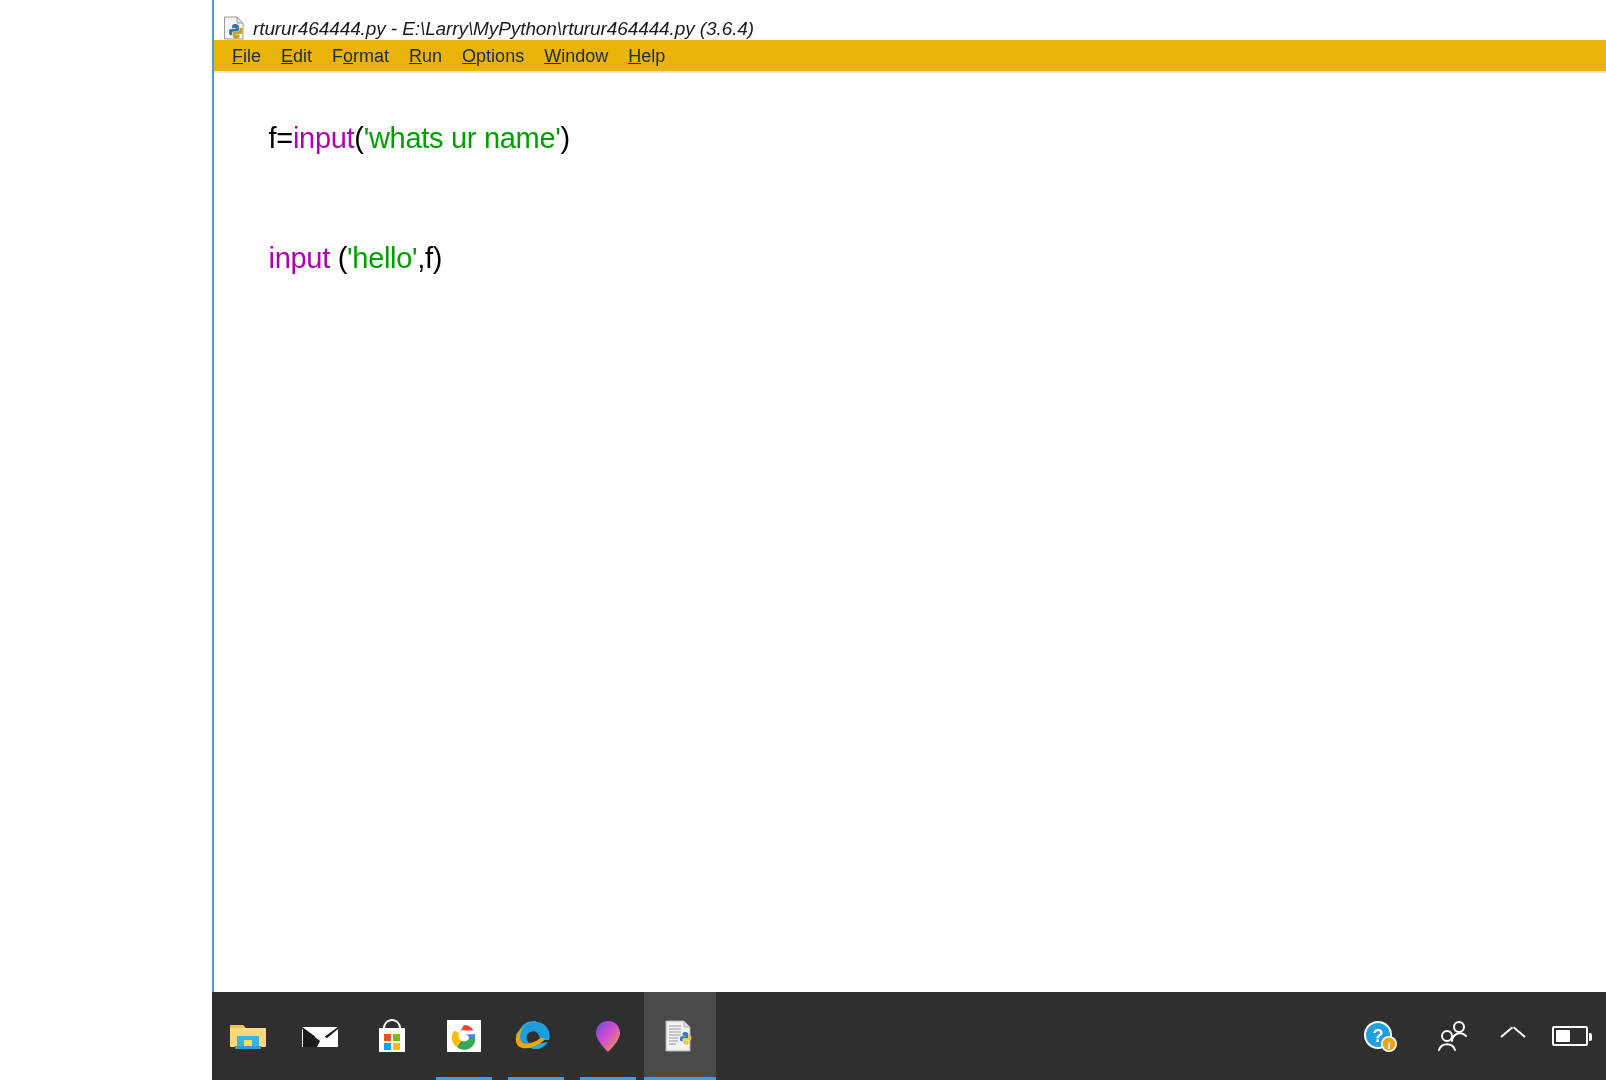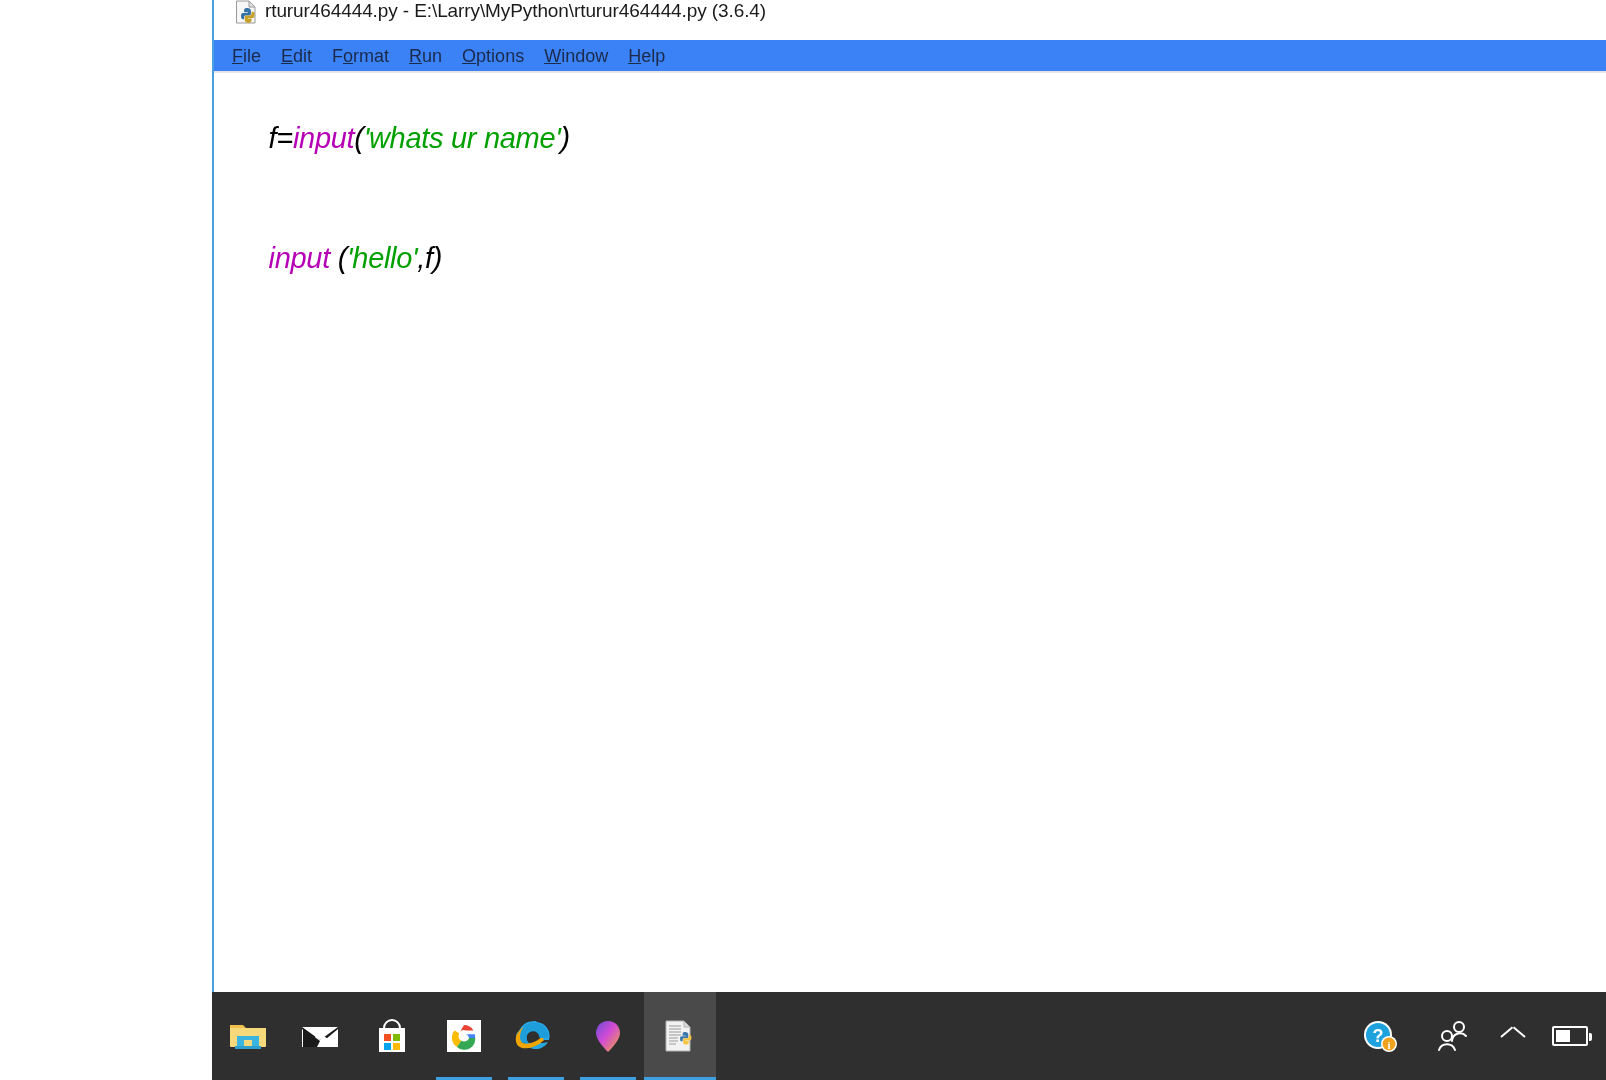--- a/index.html
+++ b/index.html
@@ -36,23 +36,24 @@
   }
 
   
   #title-bar {
     position: absolute;
     left: 0; top: 0;
     width: 100%;
     height: 40px;
     background: #ffffff;
     display: flex;
-    align-items: flex-start;
-    padding-left: 21px;
-    box-sizing: border-box;
+    align-items: flex-end;
+    padding-left: 9px;
+    box-sizing: border-box;
+    font-style: italic;
   }
   #title-icon {
     width: 22px; height: 24px;
     position: relative;
     flex: 0 0 auto;
     margin-right: 8px;
   }
   #title-text {
     font-family: "Liberation Sans", sans-serif;
     font-size: 19px;
@@ -60,21 +61,21 @@
     white-space: nowrap;
     letter-spacing: -0.1px;
   }
 
   
   #menu-bar {
     position: absolute;
     left: 0; top: 40px;
     width: 100%;
     height: 32px;
-    background: #3b82f6;
+    background: #eab308;
     display: flex;
     align-items: center;
     padding-left: 8px;
     box-sizing: border-box;
   }
   .menu-item {
     font-family: "Liberation Sans", sans-serif;
     font-size: 18px;
     color: #1b2a4a;
     padding: 2px 10px 2px 10px;
@@ -104,21 +105,20 @@
     box-sizing: border-box;
     overflow: hidden;
   }
   .code-line {
     font-family: "Liberation Sans", sans-serif;
     font-size: 29px;
     line-height: 40px;
     white-space: pre;
     color: #000000;
     letter-spacing: -0.3px;
-    font-style: italic;
   }
   .tok-plain   { color: #000000; }
   .tok-builtin { color: #b500b5; }
   .tok-string  { color: #00a000; }
 
   
   #taskbar {
     position: absolute;
     left: 212px;
     top: 992px;

